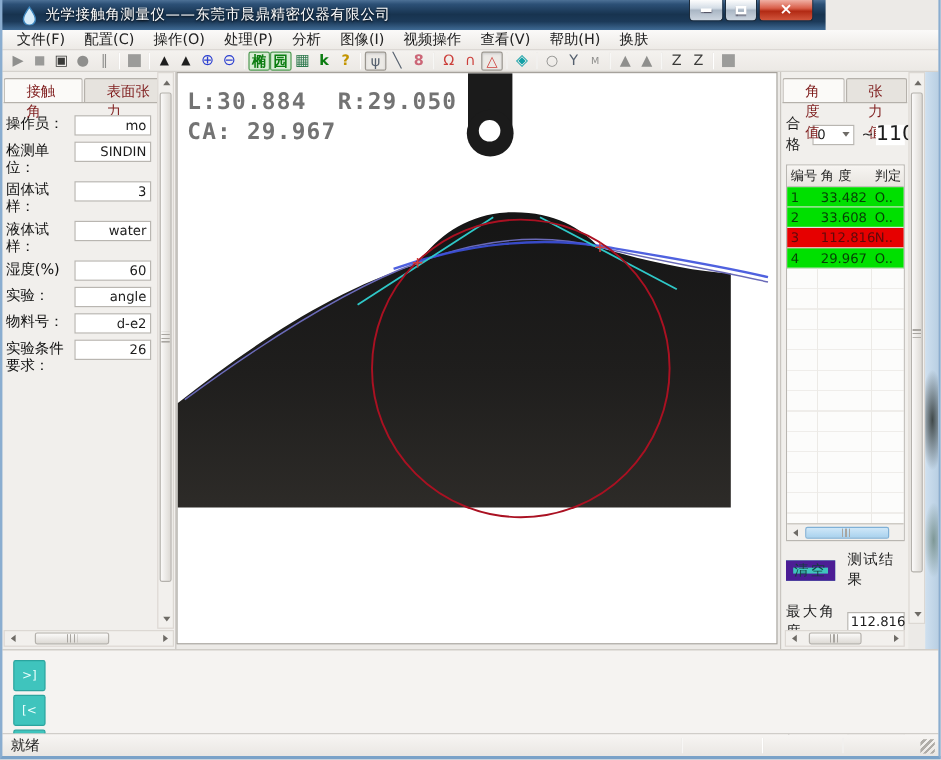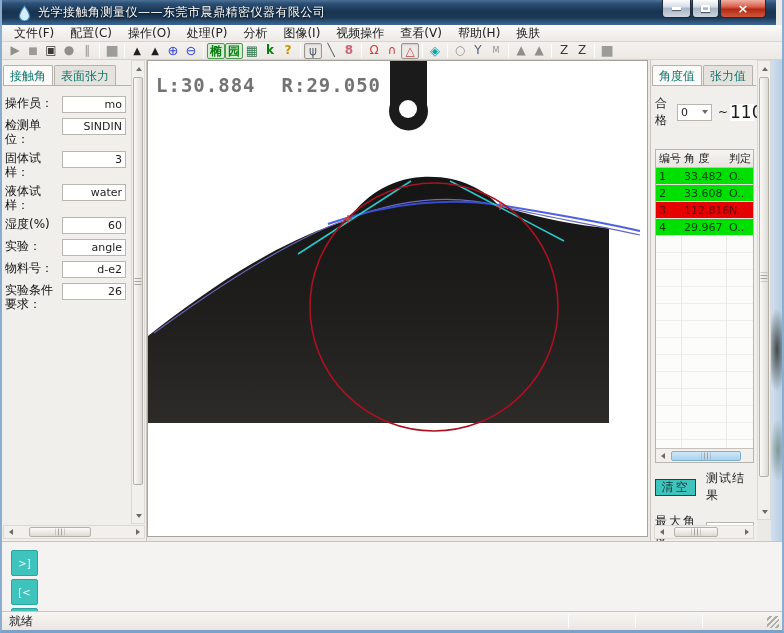--- a/index.html
+++ b/index.html
@@ -5,21 +5,21 @@
   * { margin:0; padding:0; box-sizing:border-box; }
   html,body { width:784px; height:633px; }
   body {
     position:relative; overflow:hidden;
     font-family:"DejaVu Sans","Liberation Sans",sans-serif;
     background:#eceae7; font-size:12px; color:#1c1c1c;
   }
   
   .frame { position:absolute; inset:0; border-left:2px solid #8aadd0; border-right:2px solid #8aadd0; border-bottom:3px solid #7aa2c8; pointer-events:none; z-index:50; }
   
-  .titlebar { position:absolute; left:0; top:0; width:776px; height:25px;
+  .titlebar { position:absolute; left:0; top:0; width:688px; height:25px;
     background:linear-gradient(180deg,#4d7196 0%,#2c5076 14%,#17334f 48%,#1c3a59 72%,#3f6a94 100%);
     display:flex; align-items:center; color:#fff; }
   .app-icon { margin-left:18px; width:13px; height:16px; display:inline-block; }
   .titlebar .title { margin-left:7px; font-size:12px; text-shadow:0 1px 2px #000; letter-spacing:.5px; }
   .win-controls { position:absolute; right:10px; top:0; display:flex; }
   .win-btn { height:18px; border:1px solid #1d2c3c; border-top:none; border-radius:0 0 4px 4px;
     background:linear-gradient(180deg,#fdfdfd,#d4dde6 40%,#a9b6c4 50%,#cdd6e0);
     display:flex; align-items:center; justify-content:center; margin-left:1px; }
   .win-min { width:29px; } .win-max { width:27px; }
   .win-close { width:46px; background:linear-gradient(180deg,#f0b0a4,#d95f4a 40%,#b22a14 55%,#d2563d); color:#fff; font-weight:bold; font-size:13px; }
@@ -41,21 +41,21 @@
   .ic-green{color:#0d7d12;font-weight:bold;} .ic-tbl{color:#2f7a4e;font-size:13px;}
   .ic-yellow{color:#c39500;font-weight:bold;} .ic-slate{color:#55606e;}
   .ic-pink{color:#cc6677;font-weight:bold;} .ic-red{color:#cc3f3a;} .ic-teal{color:#13a0a6;font-size:13px;}
   .tiny{font-size:8px;}
   .pressed { border:1px solid #9a968f; background:#eceae6; border-radius:2px; box-shadow:inset 0 1px 2px #ccc; }
   .boxed-g { border:1px solid #4f9a52; background:#d7ecd4; border-radius:2px; }
   
   .left-panel { position:absolute; left:2px; top:60px; width:145px; height:481px; background:#f1efec; border-right:1px solid #c9c5c0; }
   .right-panel { position:absolute; left:650px; top:60px; width:107px; height:481px; background:#f1efec; border-left:1px solid #c9c5c0; }
   .tabs { display:flex; margin:5px 0 0 1px; height:20px; }
-  .tab { padding:2px 6px; font-size:12px; border:1px solid #b5b1ab; border-bottom:none; background:#e6e3de; color:#0f766e; margin-right:1px; border-radius:2px 2px 0 0; }
+  .tab { padding:2px 18px; font-size:12px; border:1px solid #b5b1ab; border-bottom:none; background:#e6e3de; color:#7f1d1d; margin-right:1px; border-radius:2px 2px 0 0; }
   .tab.active { background:#fbfaf8; position:relative; z-index:2; }
   .tab-underline { height:1px; background:#b5b1ab; margin:0 1px; }
   
   .fields { padding:10px 2px 0 3px; width:126px; }
   .field-row { display:flex; align-items:flex-start; margin-bottom:5px; min-height:17px; }
   .f-label { flex:1; font-size:12px; color:#111; line-height:14px; }
   .f-input { width:64px; height:17px; background:#fff; border:1px solid #b9b6b1; font-size:11px;
     display:flex; align-items:center; justify-content:flex-end; padding-right:3px; flex:0 0 auto; }
   .gap-top { margin-top:13px; }
   
@@ -78,33 +78,33 @@
   .overlay-text { position:absolute; left:8px; top:12px; z-index:5;
     font-family:"DejaVu Sans Mono","Liberation Mono",monospace; font-weight:bold; font-size:19px; letter-spacing:1px; color:#737373; line-height:25px; }
   .overlay-text .gap { display:inline-block; width:26px; }
   .drop-svg { position:absolute; left:0; top:0; }
   
   .qual-row { display:flex; align-items:center; margin:9px 3px 0 4px; }
   .qual-label { font-size:12px; }
   .combo { width:40px; height:17px; background:#fff; border:1px solid #b9b6b1; display:flex; align-items:center; justify-content:space-between; padding:0 3px; margin-left:2px; font-size:11px; }
   .qual-tilde { margin:0 2px 0 6px; font-size:12px; }
   .qual-max { width:24px; height:17px; background:#fff; font-size:17px; display:flex; align-items:center; }
-  .rtable { margin:20px 3px 0 4px; width:99px; border:1px solid #b9b6b1; background:#fcfcfb; }
+  .rtable { margin:8px 3px 0 4px; width:99px; border:1px solid #b9b6b1; background:#fcfcfb; }
   .rt-head { display:flex; height:18px; background:linear-gradient(#f7f5f2,#e8e5e0); border-bottom:1px solid #c5c1bb; font-size:11px; align-items:center; }
   .rt-row { display:flex; height:17px; font-size:11px; align-items:center; border-bottom:1px solid #e4e1dc; }
   .c-id { width:26px; padding-left:3px; } .c-angle { width:45px; padding-left:2px; } .c-judge { width:24px; padding-left:2px; }
   .rt-row.pass { background:#00e000; color:#063f06; }
   .rt-row.fail { background:#e60000; color:#5d0a0a; }
   .rt-filler { height:212px;
     background:
       linear-gradient(90deg,transparent 0 25px,#eceae6 25px 26px,transparent 26px 70px,#eceae6 70px 71px,transparent 71px),
       repeating-linear-gradient(#fcfcfb 0 16px,#efedea 16px 17px); }
   .rt-hscroll { display:flex; align-items:center; height:14px; border-top:1px solid #c5c1bb; background:#f2f0ed; }
   .clear-row { display:flex; align-items:center; margin:7px 3px 0 4px; }
-  .clear-btn { width:44px; height:17px; background:#3fc4bd; border:1px solid #4c1d95; color:#133f3d; font-size:12px; display:flex; align-items:center; justify-content:center; letter-spacing:2px; }
+  .clear-btn { width:44px; height:17px; background:#3fc4bd; border:6px solid #4c1d95; color:#133f3d; font-size:12px; display:flex; align-items:center; justify-content:center; letter-spacing:2px; }
   .results-label { margin-left:10px; font-size:12px; letter-spacing:1px; }
   .result-row { display:flex; align-items:center; margin:9px 3px 0 4px; }
   .r-label { font-size:12px; letter-spacing:2px; flex:1; }
   .r-input { width:48px; height:17px; background:#fff; border:1px solid #b9b6b1; font-size:11px; display:flex; align-items:center; padding-left:2px; flex:0 0 auto; }
   
   .right-strip { position:absolute; left:771px; top:60px; width:11px; height:481px;
     background:
       radial-gradient(14px 60px at 6px 290px, rgba(20,25,20,.75), transparent 70%),
       radial-gradient(12px 45px at 7px 390px, rgba(60,90,70,.5), transparent 70%),
       linear-gradient(90deg,#cfe0ef,#b9cfe3); }
@@ -276,20 +276,23 @@
         <span class="tri-r"></span>
       </div>
   </div>
 </div>
 
 <div class="image-panel">
   <div class="overlay-text">
     <div>
       <span>L:30.884</span><span class="gap"></span><span>R:29.050</span>
     </div>
+    <div>
+      <span>CA: 29.967</span>
+    </div>
   </div>
   <svg class="drop-svg" width="499" height="475" viewBox="0 0 499 475">
     <defs>
       <linearGradient id="domeGrad" x1="0" y1="0" x2="0" y2="1">
         <stop offset="0%" stop-color="#151515"></stop>
         <stop offset="55%" stop-color="#1f1e1d"></stop>
         <stop offset="100%" stop-color="#2d2b28"></stop>
       </linearGradient>
     </defs>
 

